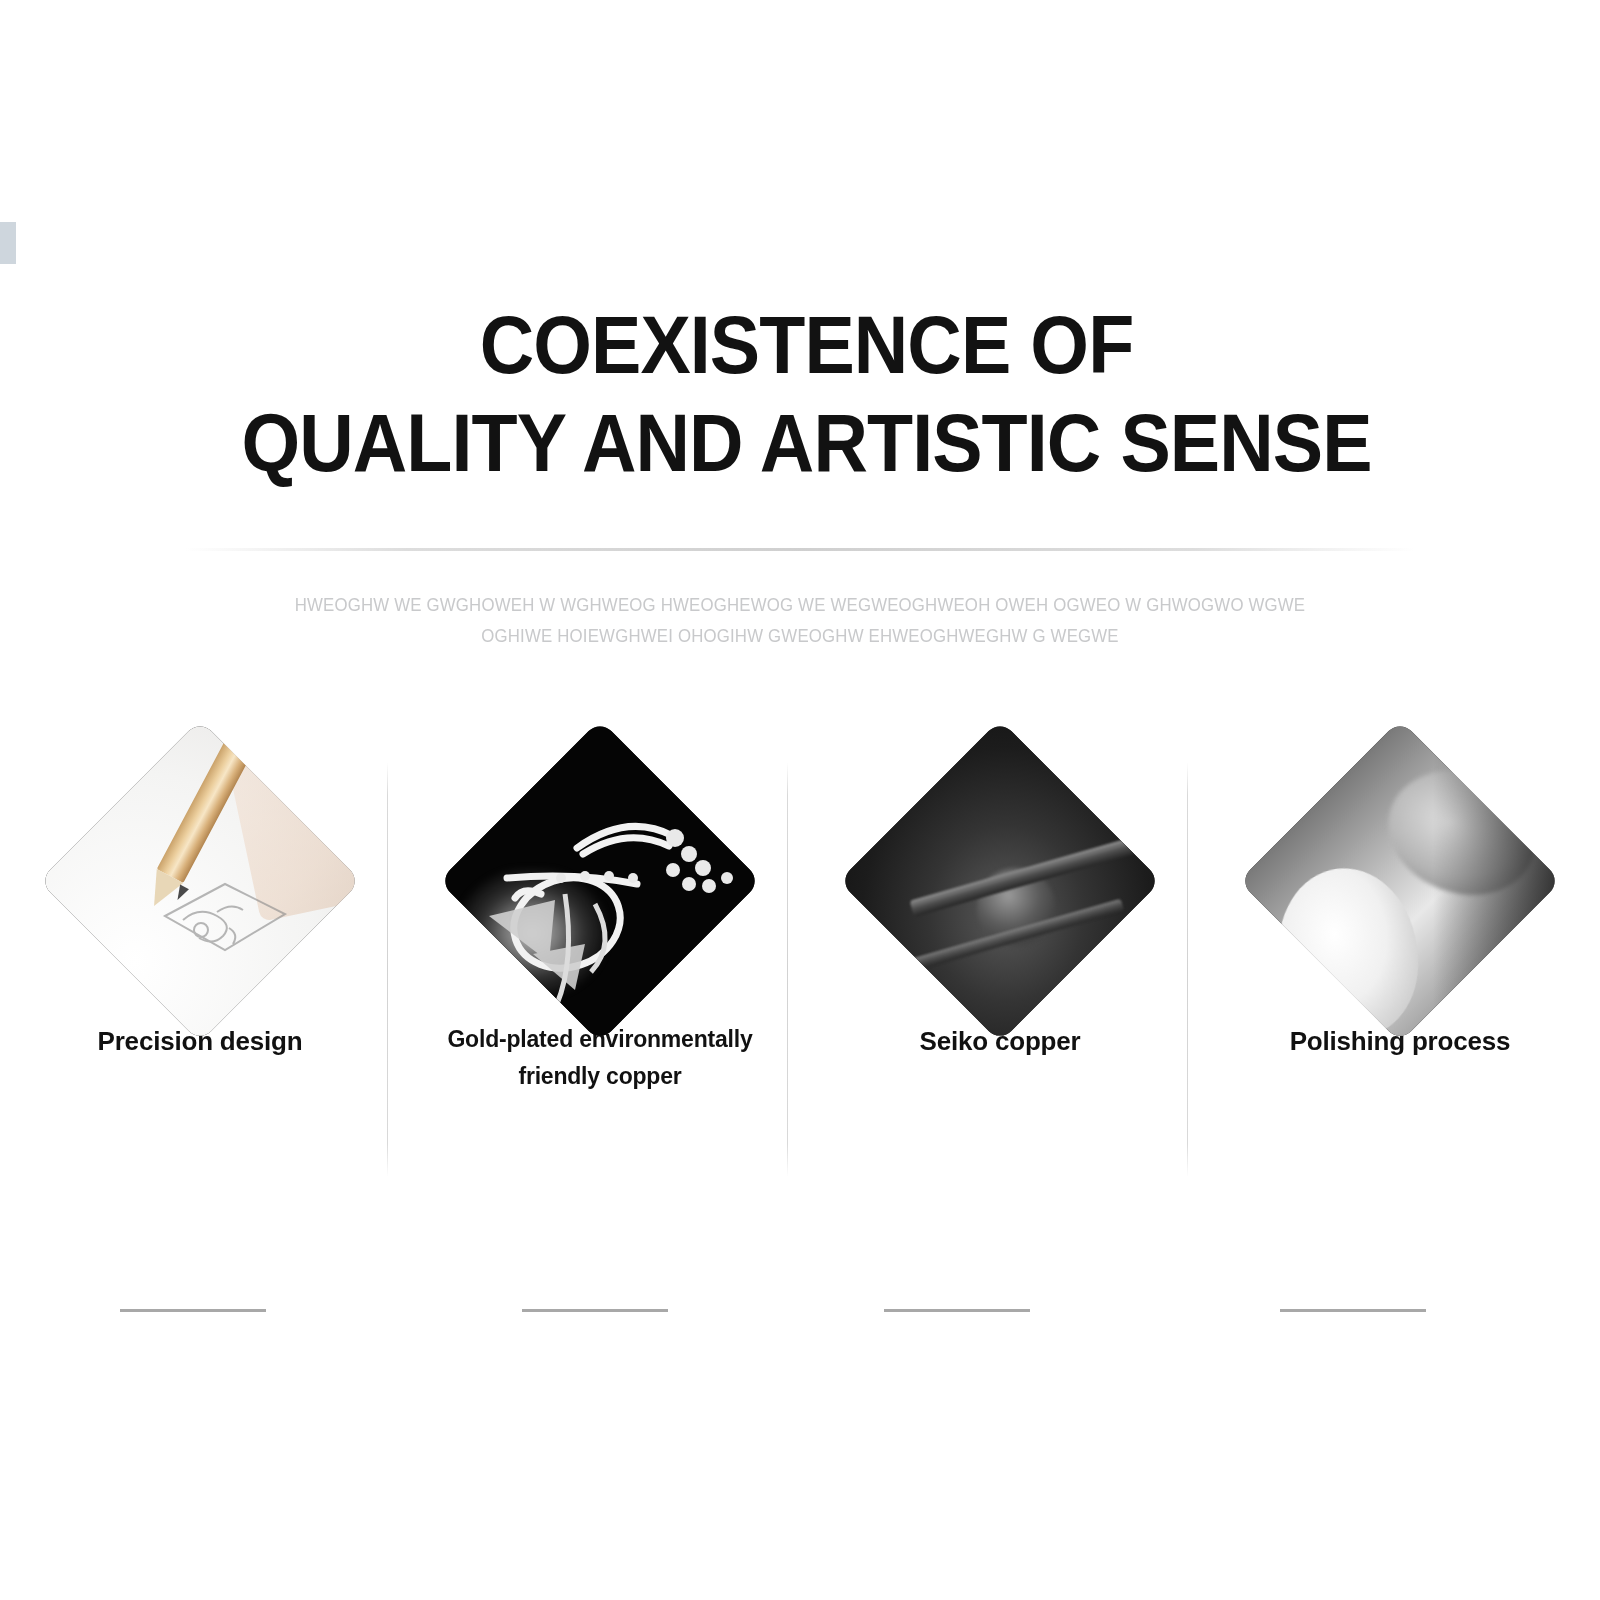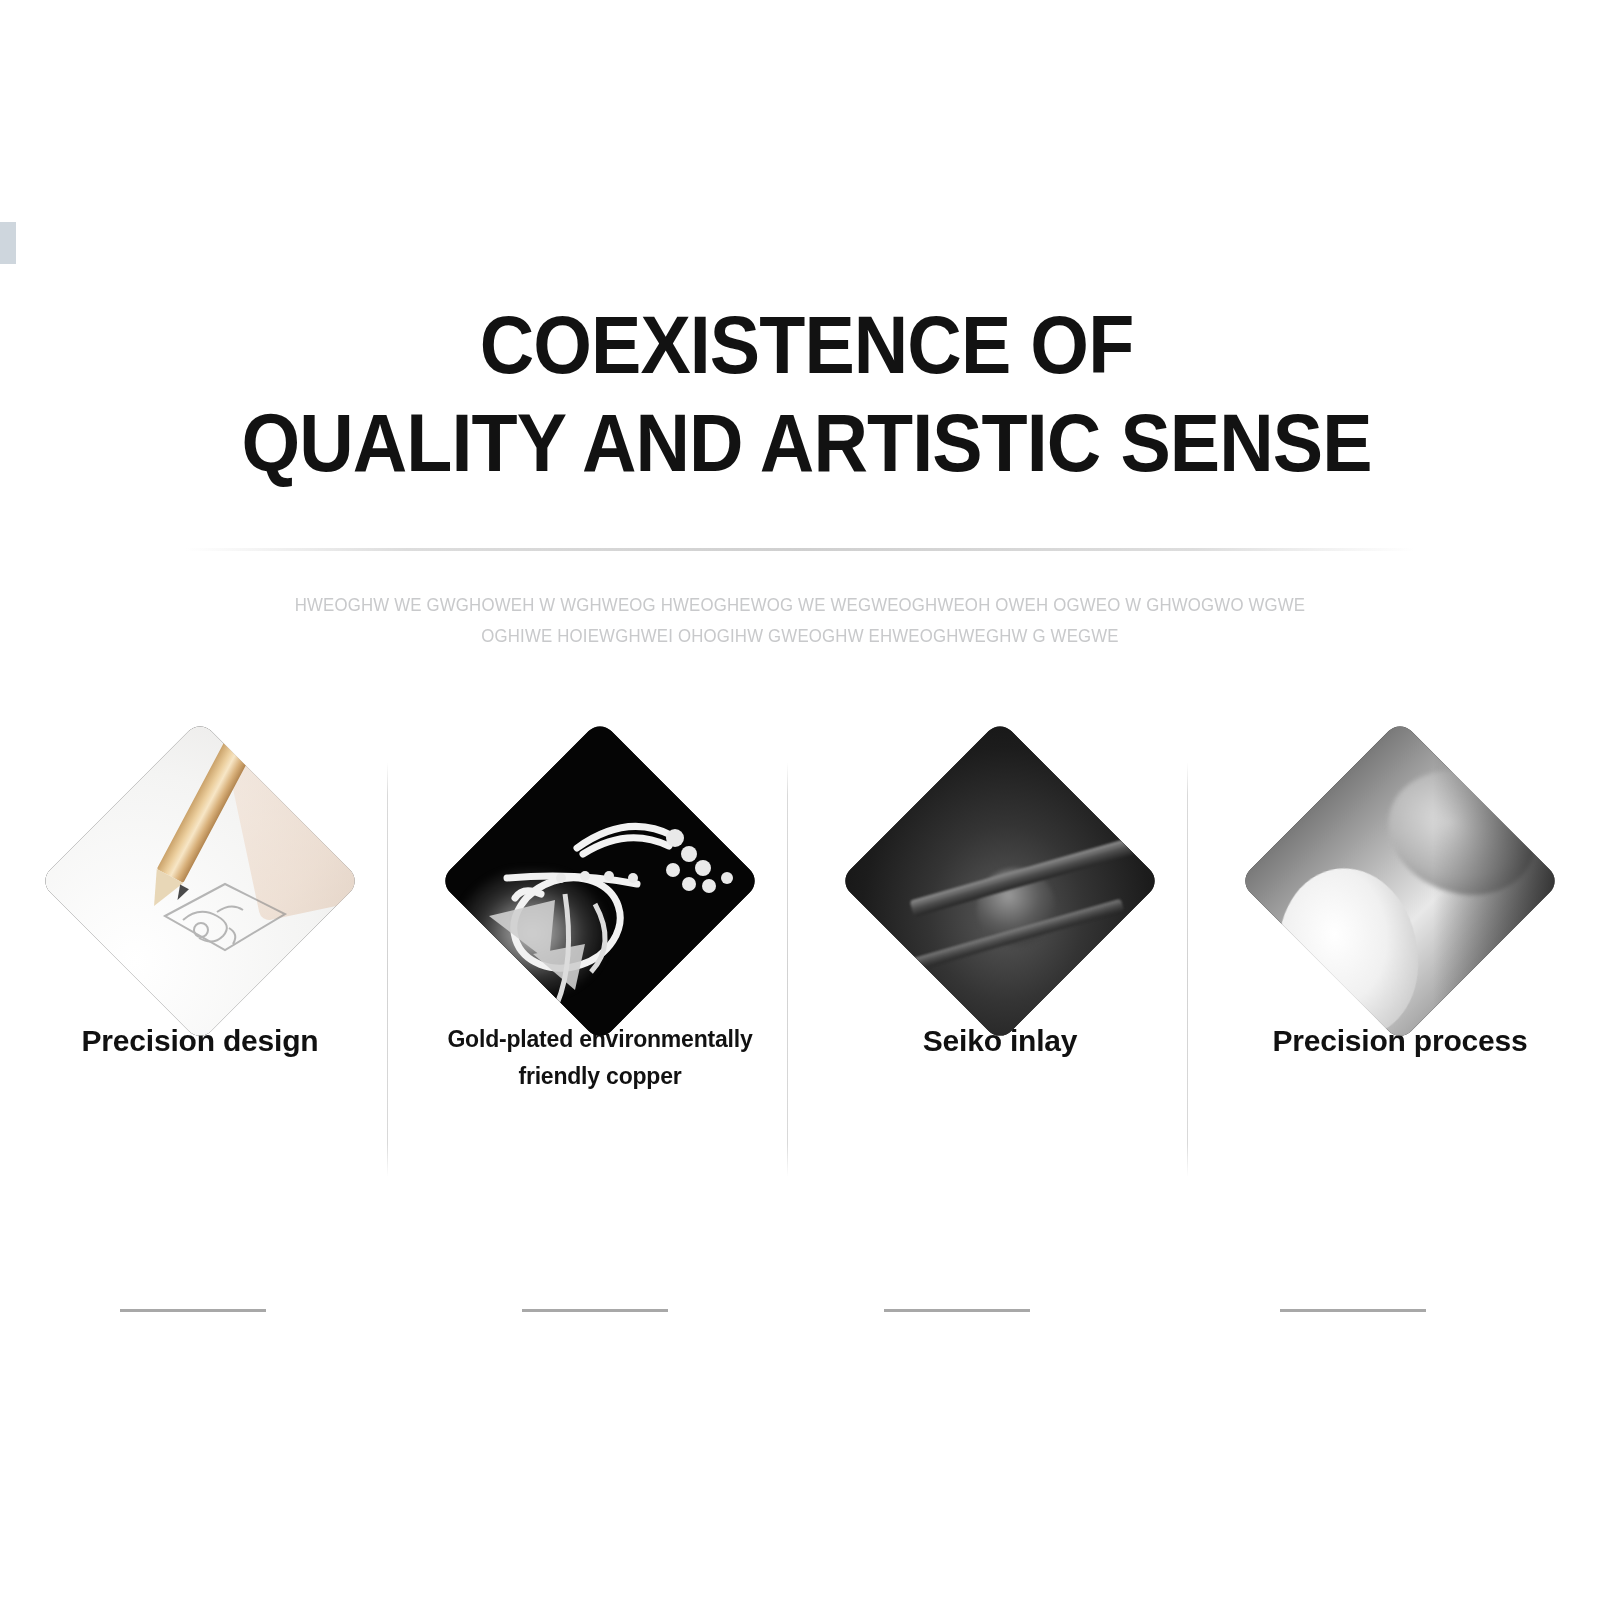--- a/index.html
+++ b/index.html
@@ -274,21 +274,21 @@
     background: linear-gradient(to left, rgba(10,10,10,0.78), rgba(10,10,10,0));
   }
 
   
   .caption {
     margin-top: 24px;
     width: 330px;
     text-align: center;
     font-family: "Liberation Sans", sans-serif;
     font-weight: bold;
-    font-size: 30px;
+    font-size: 26px;
     line-height: 40px;
     color: #111111;
     letter-spacing: -0.2px;
   }
   .caption.small {
     font-size: 23px;
     line-height: 37px;
   }
 
   
@@ -391,31 +391,31 @@
   <div class="feature feature-3">
     <div class="diamond-wrap">
       <div class="diamond">
         <div class="inner art-dark">
           <div class="blob"></div>
           <div class="tool a"></div>
           <div class="tool b"></div>
         </div>
       </div>
     </div>
-    <div class="caption">Seiko inlay</div>
+    <div class="caption">Seiko copper</div>
     <div class="dash"></div>
   </div>
 
   <div class="feature feature-4">
     <div class="diamond-wrap">
       <div class="diamond">
         <div class="inner art-polish">
           <div class="hand"></div>
           <div class="wheel"></div>
           <div class="shadow"></div>
         </div>
       </div>
     </div>
-    <div class="caption">Precision process</div>
+    <div class="caption">Polishing process</div>
     <div class="dash"></div>
   </div>
 
 </div>
 
 </body></html>

